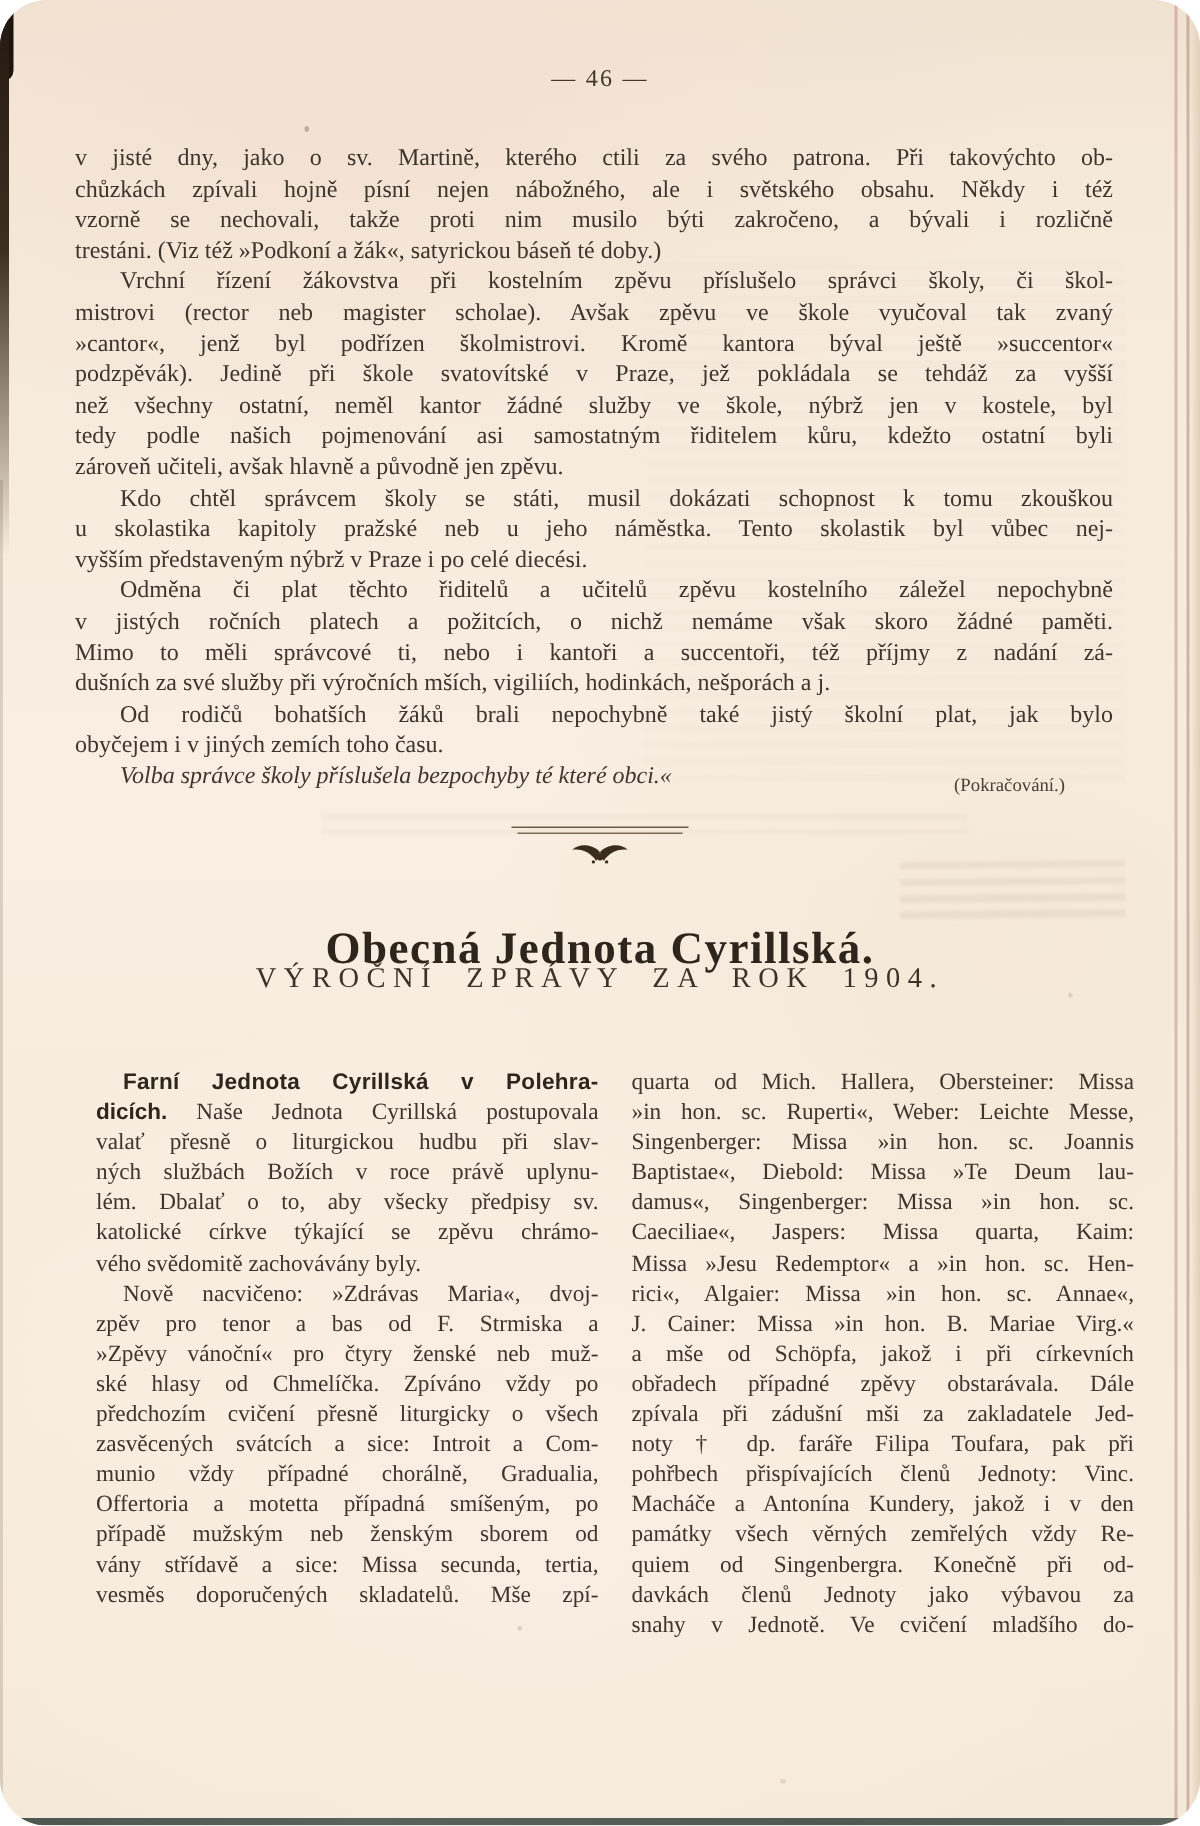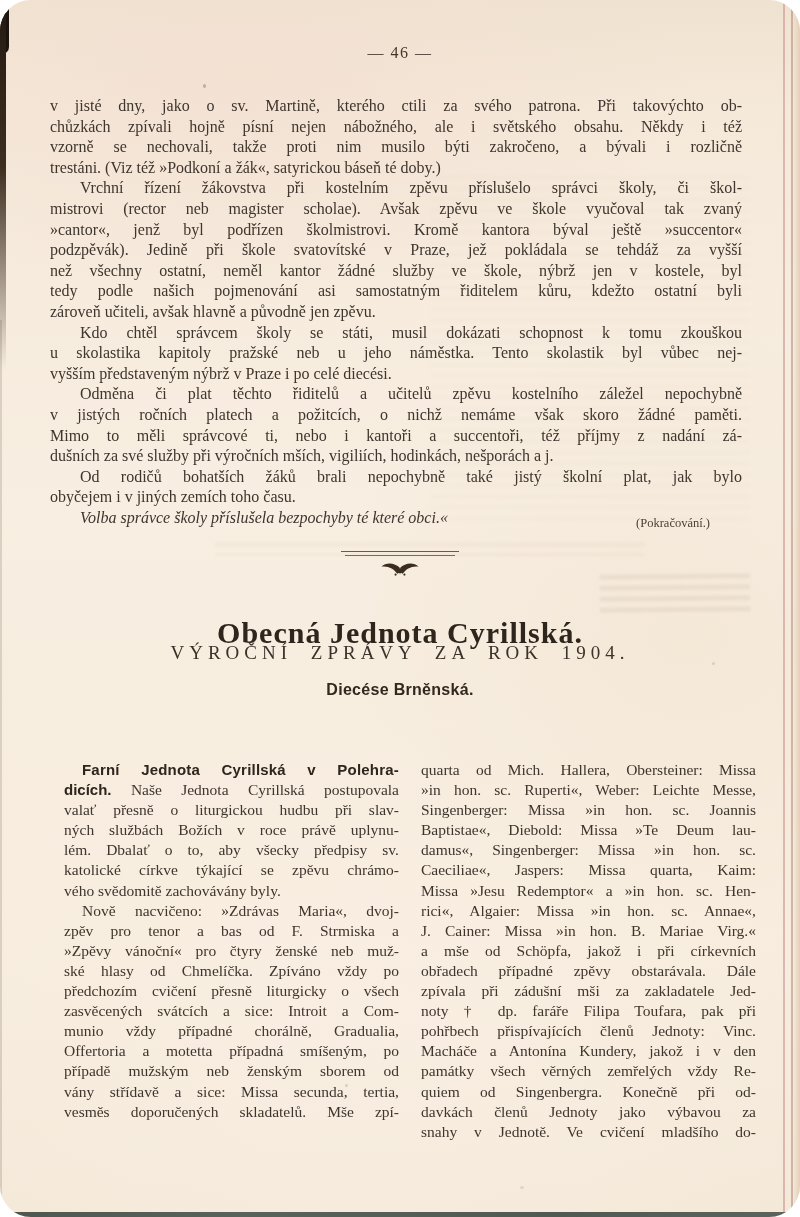--- a/index.html
+++ b/index.html
@@ -42,21 +42,21 @@
   #sec-title { position:absolute; top:616px; left:0; width:100%; text-align:center;
                font-weight:bold; font-size:30px; letter-spacing:1px; color:#2e251d; }
   #sec-subtitle { position:absolute; top:642px; left:0; width:100%; text-align:center;
                   font-size:19px; letter-spacing:5px; word-spacing:9px; color:#3b3229; }
   #sec-diocese { position:absolute; top:681px; left:0; width:100%; text-align:center;
                  font-family:"Liberation Sans", sans-serif; font-weight:bold;
                  font-size:16px; letter-spacing:.3px; color:#32281e; }
 
   
   #columns { position:absolute; left:64px; top:712px; width:692px;
-             display:flex; gap:22px; font-size:15.5px; line-height:20.1px;margin-top:48px; }
+             display:flex; gap:22px; font-size:15.5px; line-height:20.1px; }
   .col { width:335px; }
   .lead-line { font-family:"Liberation Sans", sans-serif; font-weight:bold;
                font-size:15px; letter-spacing:.2px; color:#2e251c; }
   .lead-first { text-indent:18px; }
   .lead-inline { font-family:"Liberation Sans", sans-serif; font-weight:bold;
                  font-size:15px; color:#2e251c; }
   .indent-first .tl:first-child { text-indent:18px; }
 
   
   .edge-left-corner { position:absolute; left:0; top:0; width:9px; height:54px;
@@ -163,21 +163,20 @@
           <circle cx="21" cy="9.2" r="2.4"></circle>
           <circle cx="16.6" cy="12.6" r="1.1"></circle>
           <circle cx="25.4" cy="12.6" r="1.1"></circle>
         </g>
       </svg>
     </div>
   </div>
 
   <div id="sec-title">Obecná Jednota Cyrillská.</div>
   <div id="sec-subtitle">VÝROČNÍ ZPRÁVY ZA ROK 1904.</div>
-  <div id="sec-diocese">Diecése Brněnská.</div>
 
   <div id="columns">
     <div class="col">
       <div class="tl lead-line lead-first">Farní Jednota Cyrillská v Polehra-</div>
       <div class="tl"><b class="lead-inline">dicích.</b> <span>Naše Jednota Cyrillská postupovala</span></div>
       <div>
 
           <div class="tl">valať přesně o liturgickou hudbu při slav-</div>
           <div class="tl">ných službách Božích v roce právě uplynu-</div>
           <div class="tl">lém. Dbalať o to, aby všecky předpisy sv.</div>

